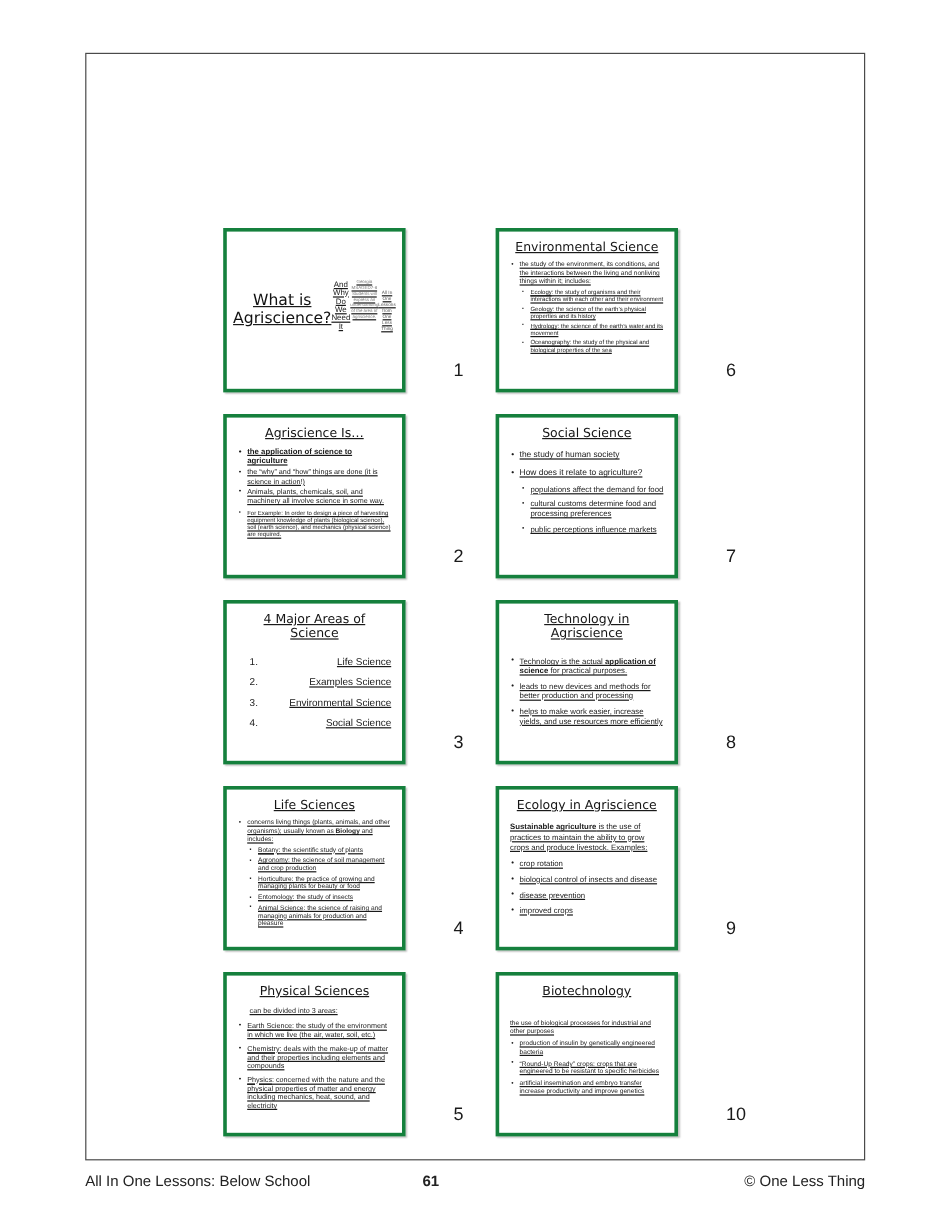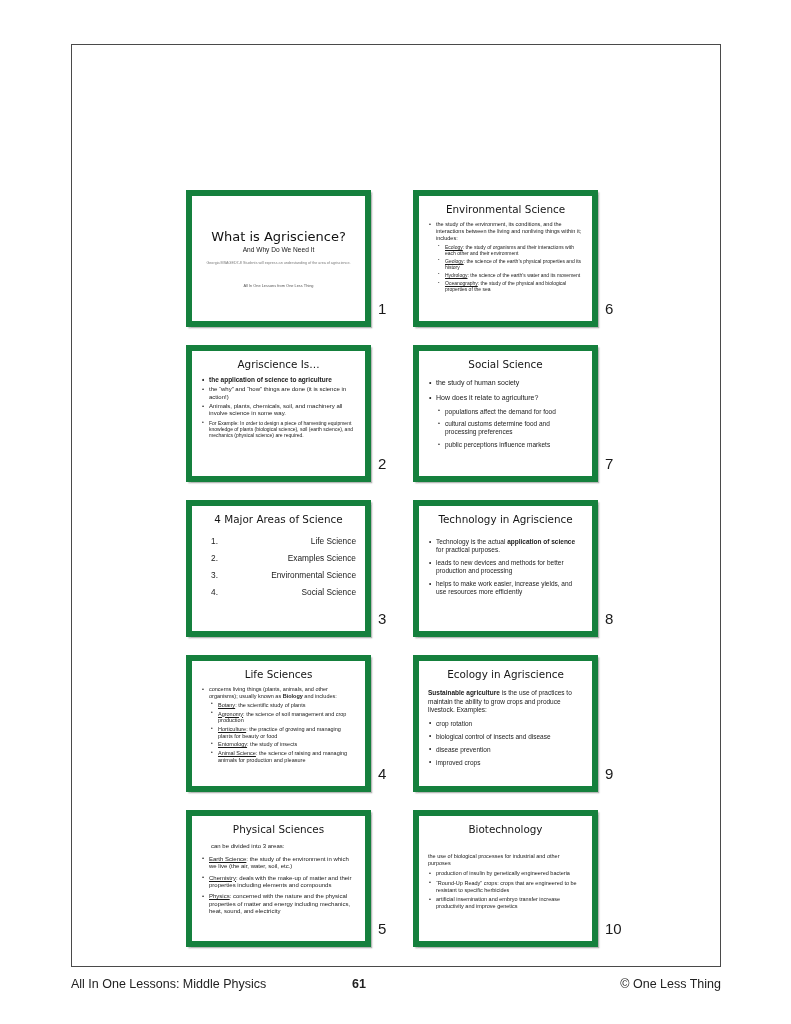--- a/index.html
+++ b/index.html
@@ -61,28 +61,29 @@
   }
   .slide-cell {
     position: absolute;
     top: 0;
   }
   .slide-cell.col-left  { left: 0px; }
   .slide-cell.col-right { left: 227px; }
 
   .slide {
     position: relative;
-    width: 185px;
+    width: 152px;
     height: 137px;
     background: #ffffff;
-    border: 6px solid #15803d;
+    border: 3px solid #15803d;
     box-sizing: border-box;
     box-shadow: 1.5px 1.5px 1.5px rgba(0,0,0,0.28);
     overflow: hidden;
     color: #1a1a1a;
+    text-decoration: underline;
   }
   .slide-inner {
     padding: 7px 9px 4px 9px;
     height: 100%;
     box-sizing: border-box;
   }
   .slide-title {
     text-align: center;
     font-family: "DejaVu Sans", sans-serif;
     font-weight: 400;
@@ -154,21 +155,21 @@
   ol.n > li::before {
     counter-increment: itm;
     content: counter(itm) ".";
     position: absolute;
     left: 0;
     top: 0;
   }
   .title-slide-wrap {
     height: 100%;
     display: flex;
-    flex-direction: column;
+    flex-direction: row;
     justify-content: center;
     align-items: center;
     text-align: center;
     padding: 0 8px;
     box-sizing: border-box;
   }
   .ts-main {
     font-family: "DejaVu Sans", sans-serif;
     font-size: 13px;
     color: #111;
@@ -383,18 +384,18 @@
             </ul>
           </div>
         </div>
         <div class="slide-num">10</div>
       </div>
     </div>
 
   </div>
 
   <div class="footer">
-    <span class="f-left">All In One Lessons: Middle Physics</span>
+    <span class="f-left">All In One Lessons: Below School</span>
     <span class="f-mid">61</span>
     <span class="f-right">© One Less Thing</span>
   </div>
 
 </div>
 
 </body></html>

